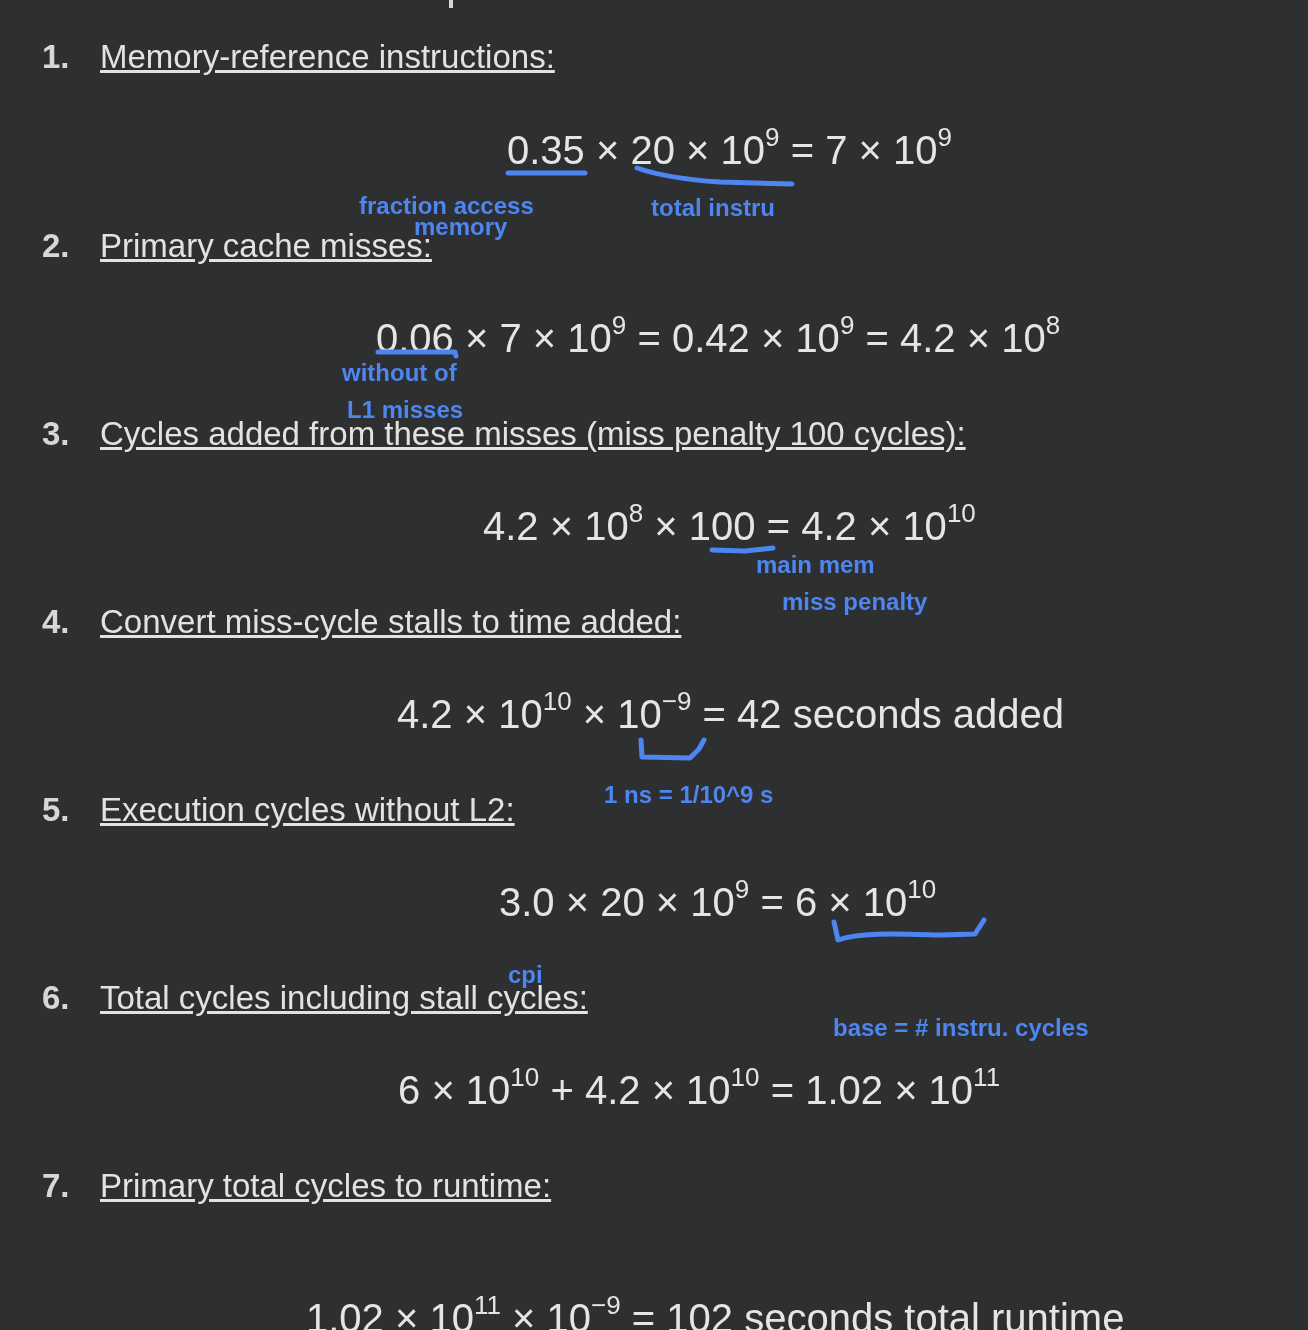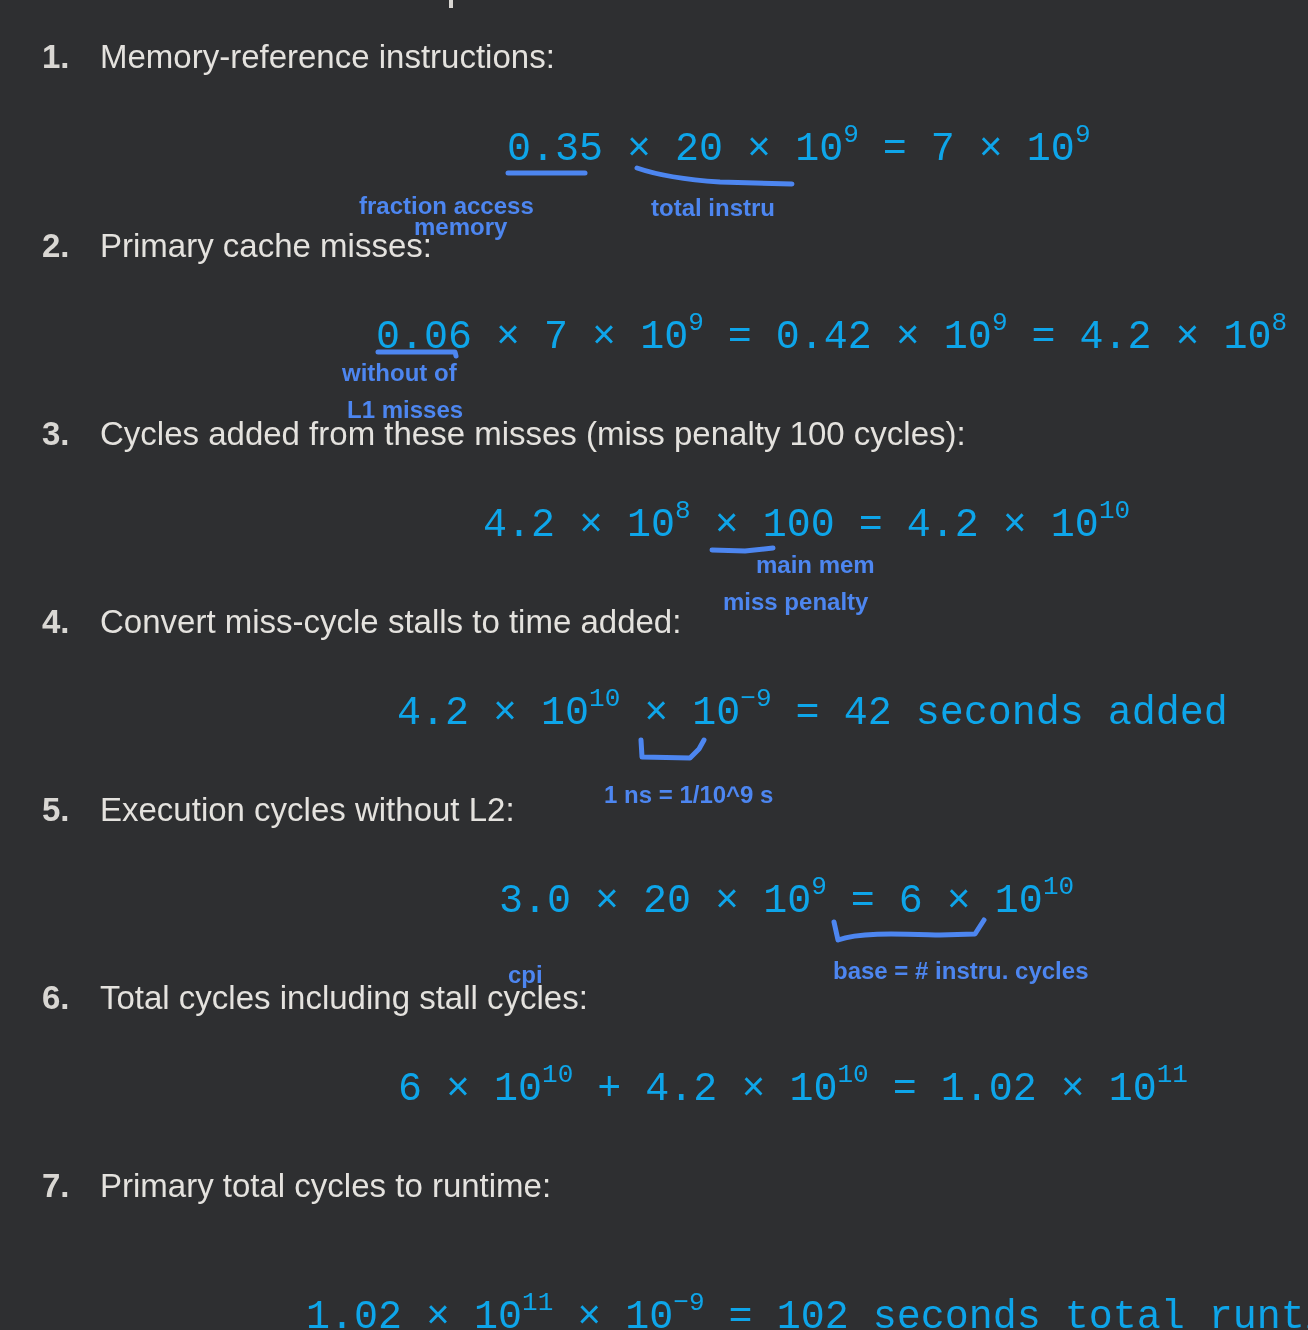--- a/index.html
+++ b/index.html
@@ -3,27 +3,27 @@
 <meta charset="utf-8">
 <style>
   html, body { margin: 0; padding: 0; }
   body {
     width: 1308px; height: 1330px; overflow: hidden;
     background: #2e2f31; position: relative;
     color: #e4e2de;
     font-family: "Liberation Sans", "DejaVu Sans", sans-serif;
   }
   .topmark { position: absolute; left: 449px; top: 0; width: 4px; height: 8px; background: #d8d6d2; }
-  .item { position: absolute; left: 42px; font-size: 33px; line-height: 40px; white-space: nowrap; }
+  .item { position: absolute; left: 42px; font-size: 33px; line-height: 40px; white-space: nowrap; text-decoration: underline; }
   .item .num { display: inline-block; width: 58px; font-weight: bold; color: #d9d7d3; }
   .item .txt { color: #e4e2de; }
   .eq {
     position: absolute; white-space: nowrap;
-    font-family: Liberation Mono, monospace;
-    font-size: 40px; line-height: 48px; color: #0ea5e9;
+    font-family: Liberation Sans, sans-serif;
+    font-size: 40px; line-height: 48px; color: #e5e5e5;
   }
   .eq sup { font-size: 26px; position: relative; top: -4px; vertical-align: super; line-height: 0; }
   .note {
     position: absolute; white-space: nowrap;
     font-family: "Liberation Sans", "DejaVu Sans", sans-serif;
     font-weight: bold; font-size: 24px; line-height: 28px; color: #4d86f0;
   }
   svg.ink { position: absolute; left: 0; top: 0; width: 1308px; height: 1330px; pointer-events: none; }
   svg.ink path { fill: none; stroke: #4d86f0; stroke-width: 5; stroke-linecap: round; stroke-linejoin: round; }
 </style>
@@ -51,38 +51,38 @@
 <div class="note" style="left:342px; top:359px">without of</div>
 <div class="note" style="left:347px; top:396px">L1 misses</div>
 
 <div class="item" style="top:414px">
   <span class="num">3.</span><span class="txt">Cycles added from these misses (miss penalty 100 cycles):</span>
 </div>
 <div class="eq" style="left:483px; top:502px">
   <span>4.2</span> <span>×</span> <span>10</span><sup>8</sup> <span>×</span> <span>100</span> <span>=</span> <span>4.2</span> <span>×</span> <span>10</span><sup>10</sup>
 </div>
 <div class="note" style="left:756px; top:551px">main mem</div>
-<div class="note" style="left:723px; top:588px">miss penalty</div>
+<div class="note" style="left:782px; top:588px">miss penalty</div>
 
 <div class="item" style="top:602px">
   <span class="num">4.</span><span class="txt">Convert miss-cycle stalls to time added:</span>
 </div>
 <div class="eq" style="left:397px; top:690px">
   <span>4.2</span> <span>×</span> <span>10</span><sup>10</sup> <span>×</span> <span>10</span><sup>−9</sup> <span>=</span> <span>42</span> <span>seconds added</span>
 </div>
 <div class="note" style="left:604px; top:781px">1 ns = 1/10^9 s</div>
 
 <div class="item" style="top:790px">
   <span class="num">5.</span><span class="txt">Execution cycles without L2:</span>
 </div>
 <div class="eq" style="left:499px; top:878px">
   <span>3.0</span> <span>×</span> <span>20</span> <span>×</span> <span>10</span><sup>9</sup> <span>=</span> <span>6</span> <span>×</span> <span>10</span><sup>10</sup>
 </div>
 <div class="note" style="left:508px; top:961px">cpi</div>
-<div class="note" style="left:833px; top:957px">base = # instru. cycles</div>
+<div class="note" style="left:833px; top:1014px">base = # instru. cycles</div>
 
 <div class="item" style="top:978px">
   <span class="num">6.</span><span class="txt">Total cycles including stall cycles:</span>
 </div>
 <div class="eq" style="left:398px; top:1066px">
   <span>6</span> <span>×</span> <span>10</span><sup>10</sup> <span>+</span> <span>4.2</span> <span>×</span> <span>10</span><sup>10</sup> <span>=</span> <span>1.02</span> <span>×</span> <span>10</span><sup>11</sup>
 </div>
 
 <div class="item" style="top:1166px">
   <span class="num">7.</span><span class="txt">Primary total cycles to runtime:</span>

